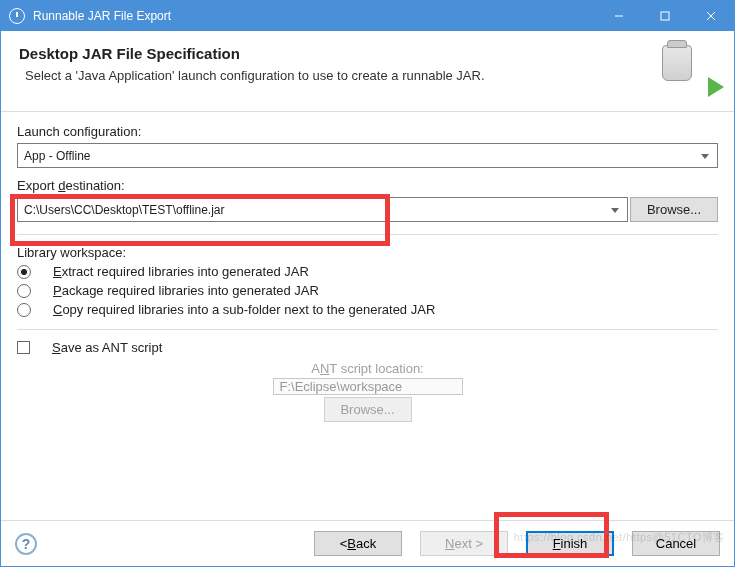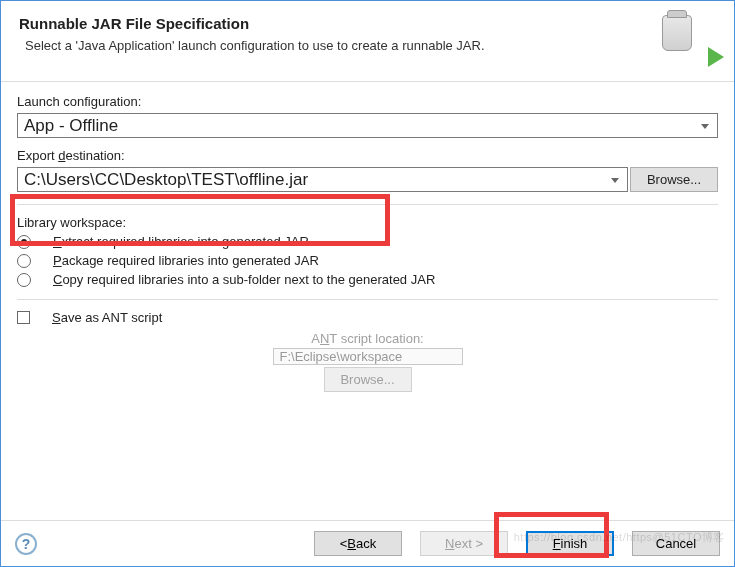--- a/index.html
+++ b/index.html
@@ -15,21 +15,21 @@
   .header { background: #fff; padding: 14px 18px 16px; display: flex; align-items: flex-start; border-bottom: 1px solid #ddd; }
   .header-text { flex: 1; }
   .header-title { font-size: 15px; font-weight: 600; color: #222; margin-bottom: 6px; }
   .header-desc { font-size: 13px; color: #333; margin-left: 6px; }
   .header-icon { width: 60px; height: 50px; position: relative; }
   .jar-icon { width: 30px; height: 36px; background: linear-gradient(#e8e8e8,#d0d0d0); border: 1px solid #999; border-radius: 4px 4px 6px 6px; position: relative; margin-left: 6px; }
   .jar-icon::before { content:""; position:absolute; top:-6px; left:4px; right:4px; height:6px; background:#ccc; border:1px solid #999; border-radius:3px 3px 0 0; }
   .play-arrow { position:absolute; right:-8px; bottom:-2px; width:0; height:0; border-left:16px solid #5ab54a; border-top:10px solid transparent; border-bottom:10px solid transparent; }
   .content { flex: 1; padding: 12px 16px 8px; font-size: 13px; color: #222; overflow: hidden; }
   .field-label { margin-bottom: 4px; }
-  .combo, .editcombo { width: 100%; height: 25px; border: 1px solid #7a7a7a; background: #fff; font-size: 17px; padding: 0 22px 0 6px; position: relative; display:flex; align-items:center; }
+  .combo, .editcombo { width: 100%; height: 25px; border: 1px solid #7a7a7a; background: #fff; font-size: 12px; padding: 0 22px 0 6px; position: relative; display:flex; align-items:center; }
   .combo::after, .editcombo::after { content:""; position:absolute; right:8px; top:10px; width:0; height:0; border-left:4px solid transparent; border-right:4px solid transparent; border-top:5px solid #666; }
   .row { display:flex; align-items:center; gap:2px; }
   .row .combo-wrap { flex:1; }
   .btn { height:25px; min-width:88px; padding:0 14px; border:1px solid #adadad; background:#e1e1e1; font-size:13px; display:inline-flex; align-items:center; justify-content:center; cursor:default; }
   .btn.disabled { color:#a0a0a0; border-color:#d0d0d0; background:#efefef; }
   .separator { height:1px; background:#ddd; margin:12px 0 10px; }
   .radio-row, .check-row { display:flex; align-items:center; gap:22px; margin:4px 0; font-size:13px; }
   .radio { width:14px; height:14px; border:1px solid #666; border-radius:50%; display:inline-flex; align-items:center; justify-content:center; background:#fff; }
   .radio.selected::after { content:""; width:6px; height:6px; background:#222; border-radius:50%; }
   .checkbox { width:13px; height:13px; border:1px solid #666; background:#fff; }
@@ -44,24 +44,46 @@
   .watermark { position:absolute; right:10px; bottom:22px; font-size:11px; color:rgba(0,0,0,0.15); letter-spacing:0.5px; }
   u { text-decoration: underline; }
   input.ant-path { flex:1; height:25px; border:1px solid #c9c9c9; background:#fafafa; color:#999; padding:0 6px; font-size:13px; }
 </style>
 </head>
 <body>
 
 <div class="window-wrap">
 <div class="window">
 
+  <div class="titlebar">
+    <div class="app-icon"></div>
+    <div class="title">Runnable JAR File Export</div>
+    <div class="winbtns">
+      <div class="winbtn">
+            <svg width="10" height="10">
+              <line x1="1" y1="5" x2="9" y2="5" stroke-width="1"></line>
+            </svg>
+          </div>
+      <div class="winbtn">
+            <svg width="10" height="10">
+              <rect x="1" y="1" width="8" height="8" fill="none" stroke-width="1"></rect>
+            </svg>
+          </div>
+      <div class="winbtn">
+            <svg width="10" height="10">
+              <line x1="1" y1="1" x2="9" y2="9" stroke-width="1"></line>
+              <line x1="9" y1="1" x2="1" y2="9" stroke-width="1"></line>
+            </svg>
+          </div>
+    </div>
+  </div>
 
   <div class="header">
     <div class="header-text">
-      <div class="header-title">Runnable JAR File Specification</div>
+      <div class="header-title">Desktop JAR File Specification</div>
       <div class="header-desc">Select a 'Java Application' launch configuration to use to create a runnable JAR.</div>
     </div>
     <div class="header-icon">
       <div class="jar-icon"></div>
       <div class="play-arrow"></div>
     </div>
   </div>
 
   <div class="content">
     <div class="field-label">Launch configuration:</div>

